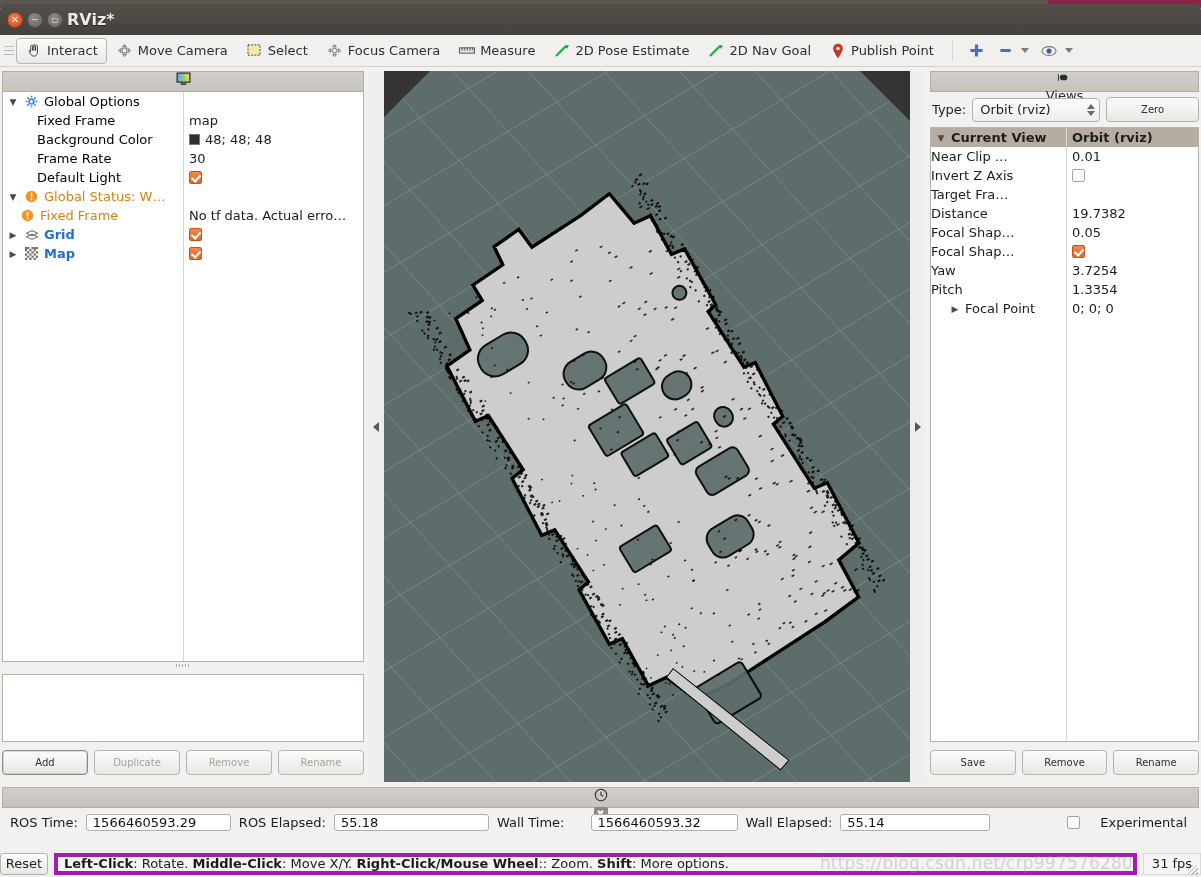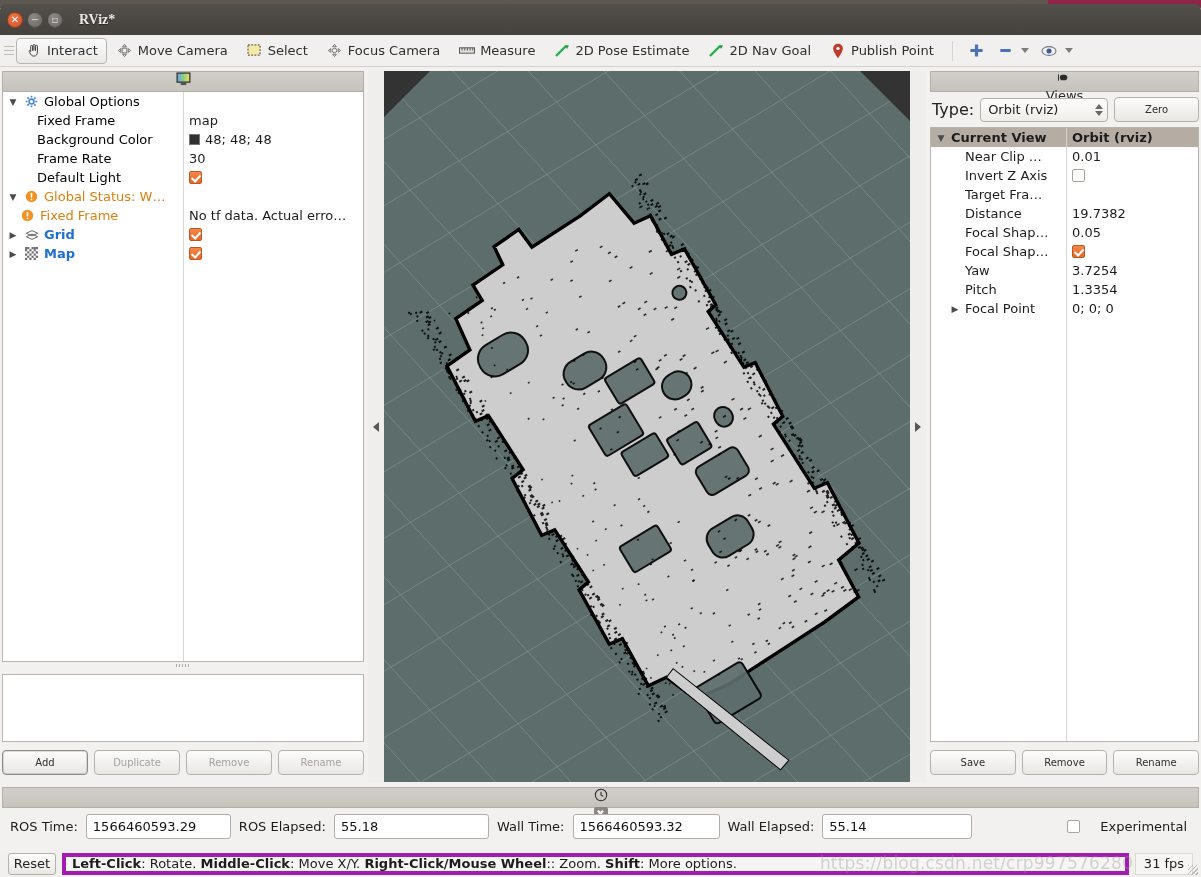--- a/index.html
+++ b/index.html
@@ -33,23 +33,22 @@
   .wbtn {
     width: 16px; height: 16px; border-radius: 50%;
     display: flex; align-items: center; justify-content: center;
     font-size: 10px; color: #3b3936; line-height: 1;
     border: 1px solid rgba(0,0,0,.35);
   }
   .wbtn.close { background: radial-gradient(circle at 35% 30%, #f07746, #d4502a); color: #fff; }
   .wbtn.min   { background: radial-gradient(circle at 35% 30%, #8c8884, #6b6763); color: #ddd; }
   .wbtn.max   { background: radial-gradient(circle at 35% 30%, #8c8884, #6b6763); color: #ddd; }
   .wtitle {
-    margin-left: 16px; color: #eceae8; font-weight: bold; font-size: 14px;
+    margin-left: 4px; color: #eceae8; font-weight: bold; font-size: 16px;
     text-shadow: 0 1px 1px rgba(0,0,0,.5);
-    font-family: Liberation Serif, serif;
   }
 
   
   .toolbar {
     position: absolute; left: 0; top: 35px; width: 1201px; height: 32px;
     background: #f2f0ee; border-bottom: 1px solid #d4d0cb;
     display: flex; align-items: center; padding-left: 4px;
   }
   .tgrip { width: 10px; height: 18px; display:flex; flex-direction:column; justify-content:center; gap:3px; margin-right:2px; }
   .tgrip i { display:block; height:1px; background:#c0bbb4; }
@@ -152,66 +151,66 @@
     position: absolute; right: -1px; top: -1px; width: 0; height: 0;
     border-top: 55px solid #333333; border-left: 55px solid transparent;
   }
 
   
   .views {
     position: absolute; left: 930px; top: 71px; width: 269px; height: 704px;
     display: flex; flex-direction: column;
   }
   .views-type { display: flex; align-items: center; gap: 6px; padding: 5px 0 5px 2px; }
-  .views-type .lbl { font-size: 16px; color: #222; }
+  .views-type .lbl { font-size: 13px; color: #222; }
   .combo {
     width: 128px; height: 24px; border-radius: 4px; border: 1px solid #b6b1ab;
     background: linear-gradient(to bottom,#fdfdfc,#efedea);
     display: flex; align-items: center; padding: 0 4px 0 7px; font-size: 13px; color: #222;
   }
   .combo .cval { flex: 1; }
   .spin { display:flex; flex-direction:column; gap:2px; align-items:center; }
   .spin i { width:0;height:0;border-left:4px solid transparent;border-right:4px solid transparent; }
   .spin .up { border-bottom:5px solid #6c6965; }
   .spin .dn { border-top:5px solid #6c6965; }
   .zero-btn { width: 92px; height: 25px; }
   .vtree {
     flex: 1; background: #fff; border: 1px solid #b8b3ad; position: relative; overflow:hidden;
   }
   .vtree .col-split { position: absolute; left: 135px; top: 0; bottom: 0; width: 1px; background: #d9d5d0; }
   .vhead { display:flex; height: 19px; background:#b5ada4; font-weight: bold; font-size:13px; color:#1c1c1c; align-items:center; }
   .vhead .c1 { width:135px; display:flex; align-items:center; gap:4px; padding-left:4px; }
   .vhead .c2 { flex:1; padding-left:6px; }
   .vrow { display:flex; height:19px; align-items:center; font-size:13px; }
-  .vc1 { width:135px; padding-left:34px; white-space:nowrap; overflow:hidden; color:#1c1c1c; }
+  .vc1 { width:135px; white-space:nowrap; overflow:hidden; color:#1c1c1c; }
   .vc1.sub { padding-left: 18px; display:flex; align-items:center; gap:4px; }
   .vc2 { flex:1; padding-left:6px; display:flex; align-items:center; white-space:nowrap; overflow:hidden; color:#1c1c1c; }
 
   
   .timepanel {
     position: absolute; left: 2px; top: 787px; width: 1197px; height: 62px;
   }
   .timerow {
     display: flex; align-items: center; gap: 8px; padding: 6px 4px 0 8px;
   }
   .tfield-lbl { font-size: 13px; color: #1c1c1c; white-space: nowrap; }
   .tfield {
-    height: 25px; border: 1px solid #b2ada7; border-radius: 3px; background: #fff;
+    height: 17px; border: 1px solid #b2ada7; border-radius: 3px; background: #fff;
     display:flex; align-items:center; padding: 0 6px; font-size: 13px; color:#111;
   }
   .tf-rostime { width: 145px; }
   .tf-roselapsed { width: 155px; }
-  .tf-walltime { width: 147px; }
+  .tf-walltime { width: 147px; margin-left: 18px; }
   .tf-wallelapsed { width: 150px; }
   .expbox { margin-left: auto; display:flex; align-items:center; gap:20px; padding-right:8px; }
 
   
   .statusbar {
     position: absolute; left: 0; top: 850px; width: 1201px; height: 27px;
-    background: #f2f0ee; display: flex; align-items: center; padding: 0 8px; gap: 6px;
+    background: #f2f0ee; display: flex; align-items: center; padding: 0 0; gap: 6px;
   }
   .reset-btn {
     width: 48px; height: 22px; border-radius: 3px; border: 1px solid #b6b1ab;
     background: linear-gradient(to bottom,#fcfcfb,#e9e7e4);
     font-size: 13px; display:flex; align-items:center; justify-content:center; color:#222;
   }
   .status-text {
     flex: 1; height: 22px; border: 4px solid #a21caf; background:#f6f5f3;
     display:flex; align-items:center; padding: 0 6px; font-size: 13px; color:#1c1c1c;
     overflow:hidden; white-space:nowrap; position: relative;

